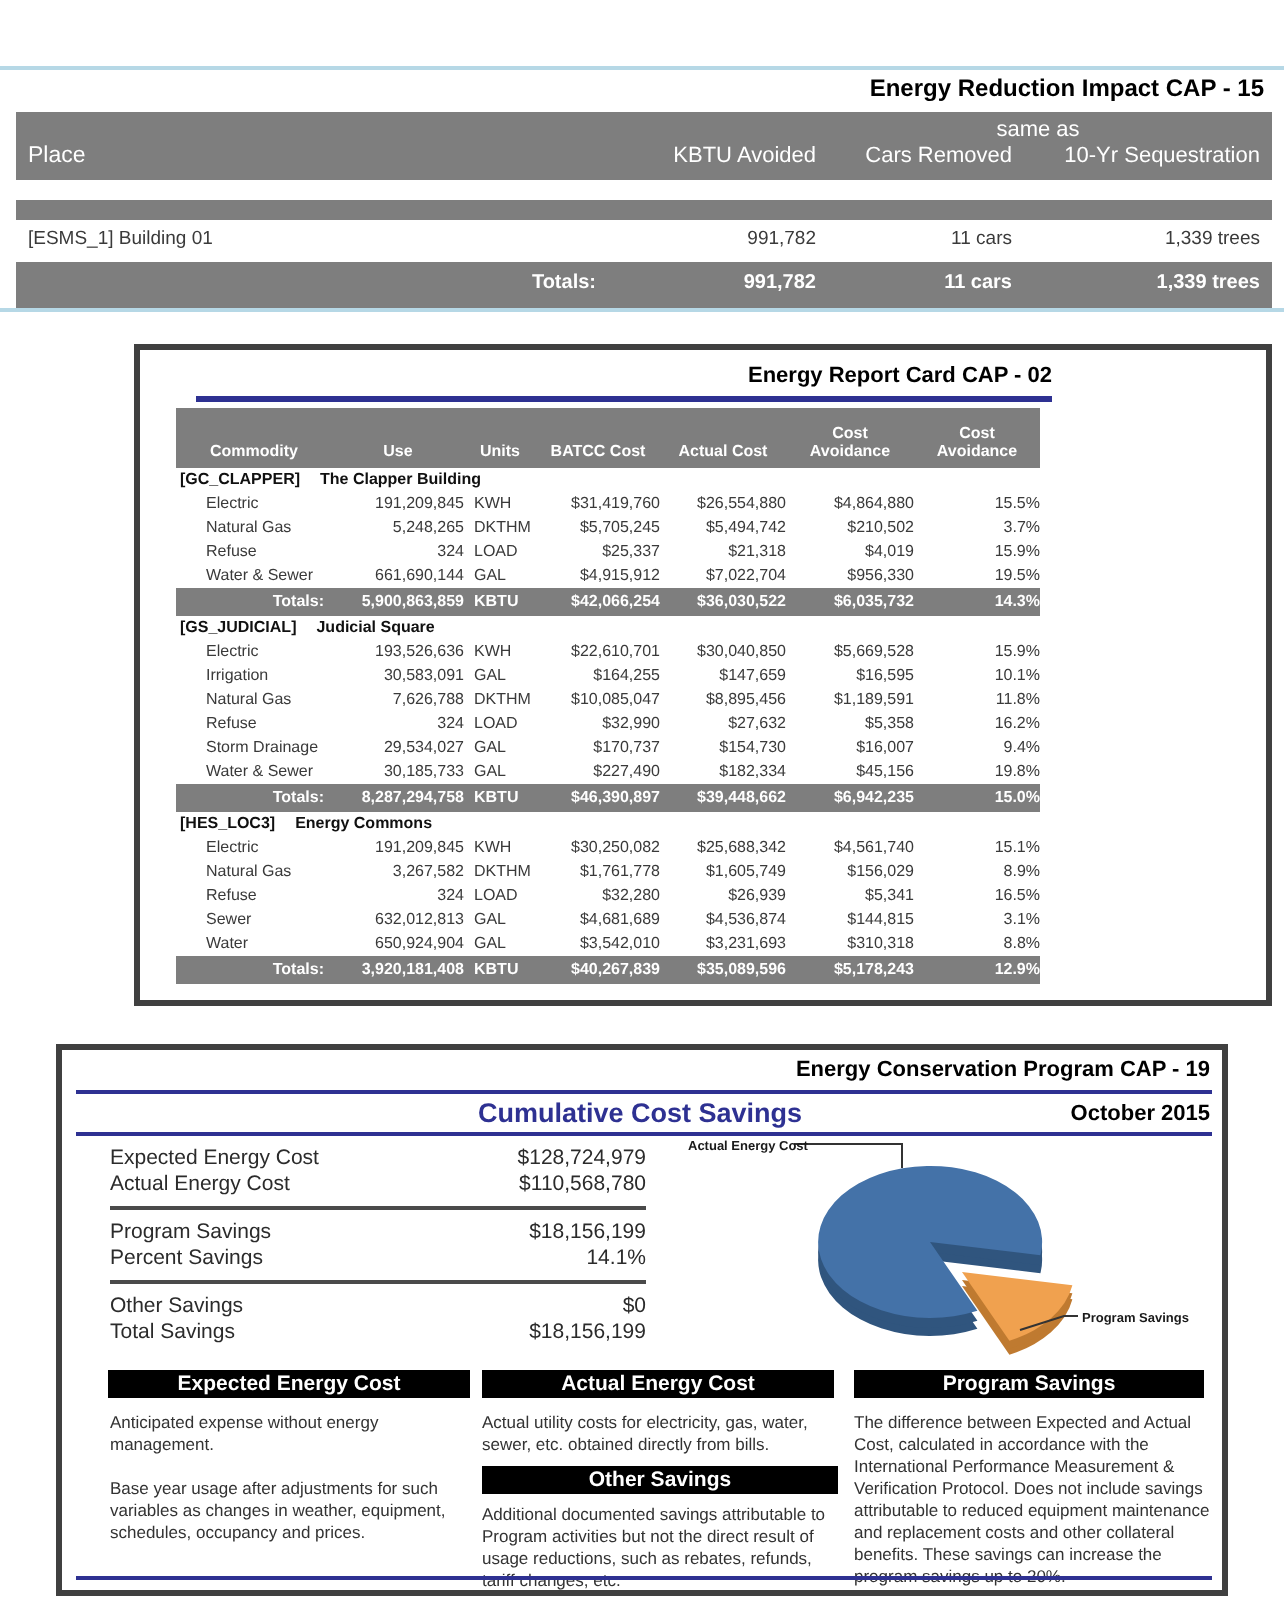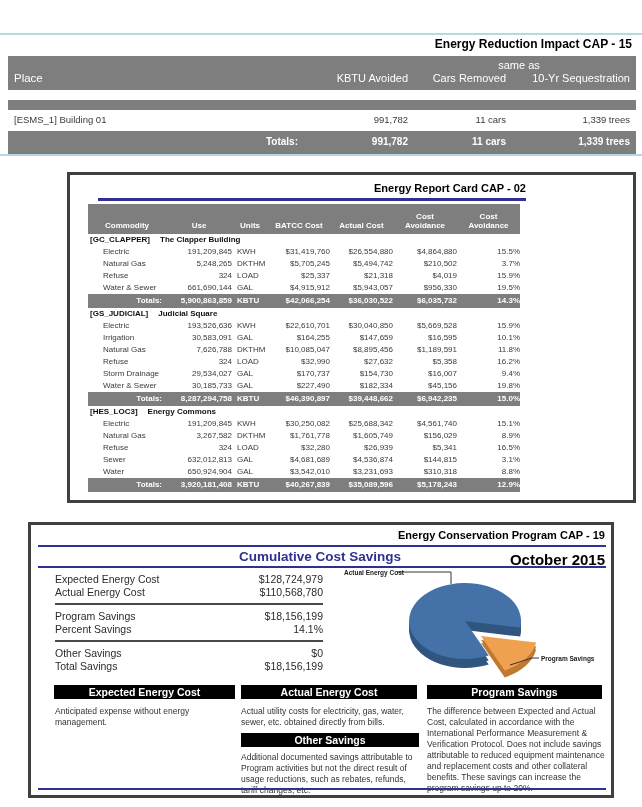--- a/index.html
+++ b/index.html
@@ -43,21 +43,21 @@
   .c-use{text-align:right;}
   .c-units{text-align:left;padding-left:5px;}
   .c-num{text-align:right;}
 
   
   #cons-card{left:28px;top:522px;width:580px;height:270px;}
   .cons-title{position:absolute;right:6px;top:4px;font-size:11px;font-weight:bold;color:#000;}
   .cons-rule1{position:absolute;left:7px;top:20px;width:568px;height:2px;}
   .cons-sub{position:absolute;left:114px;top:24px;width:350px;text-align:center;
             font-size:13.5px;font-weight:bold;color:#2e3192;}
-  .cons-date{position:absolute;right:6px;top:26px;font-size:15px;font-weight:bold;color:#000;margin-left:29px;}
+  .cons-date{position:absolute;right:6px;top:26px;font-size:11px;font-weight:bold;color:#000;margin-left:29px;}
   .cons-rule2{position:absolute;left:7px;top:41px;width:568px;height:2px;}
   .sum-block{position:absolute;left:24px;top:48px;width:268px;font-size:10.5px;color:#2b2b2b;}
   .sum-row{display:grid;grid-template-columns:1fr 110px;line-height:12.5px;}
   .sum-sep{border-top:2px solid #4a4a4a;margin:5px 0 5px 0;height:0;}
   .pie-svg{position:absolute;left:308px;top:36px;}
   .pie-label{font-size:6.5px;font-weight:bold;fill:#1a1a1a;}
 
   .bar-black{position:absolute;top:160px;height:14px;background:#000;color:#fff;
              font-size:10.5px;font-weight:bold;text-align:center;line-height:14px;}
   .para-col{position:absolute;top:181px;font-size:8.5px;line-height:1.3;color:#333;}
@@ -144,21 +144,21 @@
             <div class="c-num">$25,337</div>
             <div class="c-num">$21,318</div>
             <div class="c-num">$4,019</div>
             <div class="c-num">15.9%</div>
           </div>
           <div class="rc-grid rc-row">
             <div class="c-com">Water &amp; Sewer</div>
             <div class="c-use">661,690,144</div>
             <div class="c-units">GAL</div>
             <div class="c-num">$4,915,912</div>
-            <div class="c-num">$5,943,057</div>
+            <div class="c-num">$7,022,704</div>
             <div class="c-num">$956,330</div>
             <div class="c-num">19.5%</div>
           </div>
           <div class="rc-grid rc-totals">
             <div class="c-totlabel">Totals:</div>
             <div class="c-use">5,900,863,859</div>
             <div class="c-units">KBTU</div>
             <div class="c-num">$42,066,254</div>
             <div class="c-num">$36,030,522</div>
             <div class="c-num">$6,035,732</div>
@@ -349,20 +349,21 @@
       <polyline points="171,104 193,97 200,97" fill="none" stroke="#333" stroke-width="1"></polyline>
       <text class="pie-label" x="202" y="100">Program Savings</text>
     </svg>
 
     <div class="bar-black" style="left:23px;width:181px;">Expected Energy Cost</div>
     <div class="bar-black" style="left:210px;width:176px;">Actual Energy Cost</div>
     <div class="bar-black" style="left:396px;width:175px;">Program Savings</div>
 
     <div class="para-col" style="left:24px;width:183px;">
       <p>Anticipated expense without energy management.</p>
+      <p>Base year usage after adjustments for such variables as changes in weather, equipment, schedules, occupancy and prices.</p>
     </div>
     <div class="para-col" style="left:210px;width:178px;">
       <p style="margin-bottom:5px;">Actual utility costs for electricity, gas, water, sewer, etc. obtained directly from bills.</p>
       <div class="inner-bar">Other Savings</div>
       <p>Additional documented savings attributable to Program activities but not the direct result of usage reductions, such as rebates, refunds, tariff changes, etc.</p>
     </div>
     <div class="para-col" style="left:396px;width:178px;">
       <p>The difference between Expected and Actual Cost, calculated in accordance with the International Performance Measurement &amp; Verification Protocol. Does not include savings attributable to reduced equipment maintenance and replacement costs and other collateral benefits. These savings can increase the program savings up to 20%.</p>
     </div>
 

